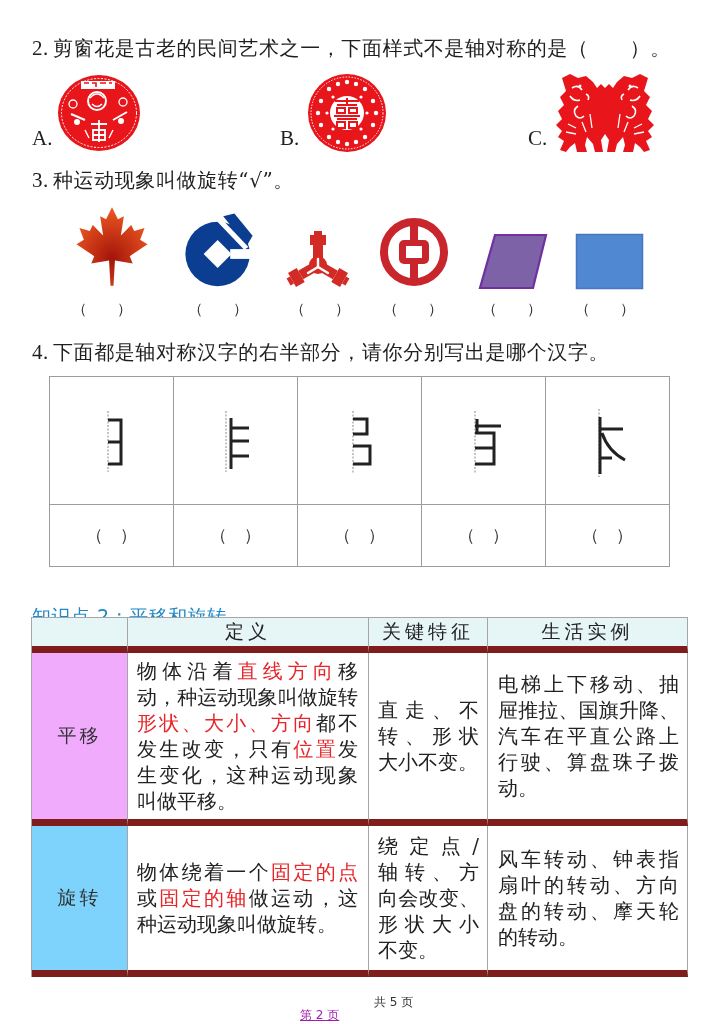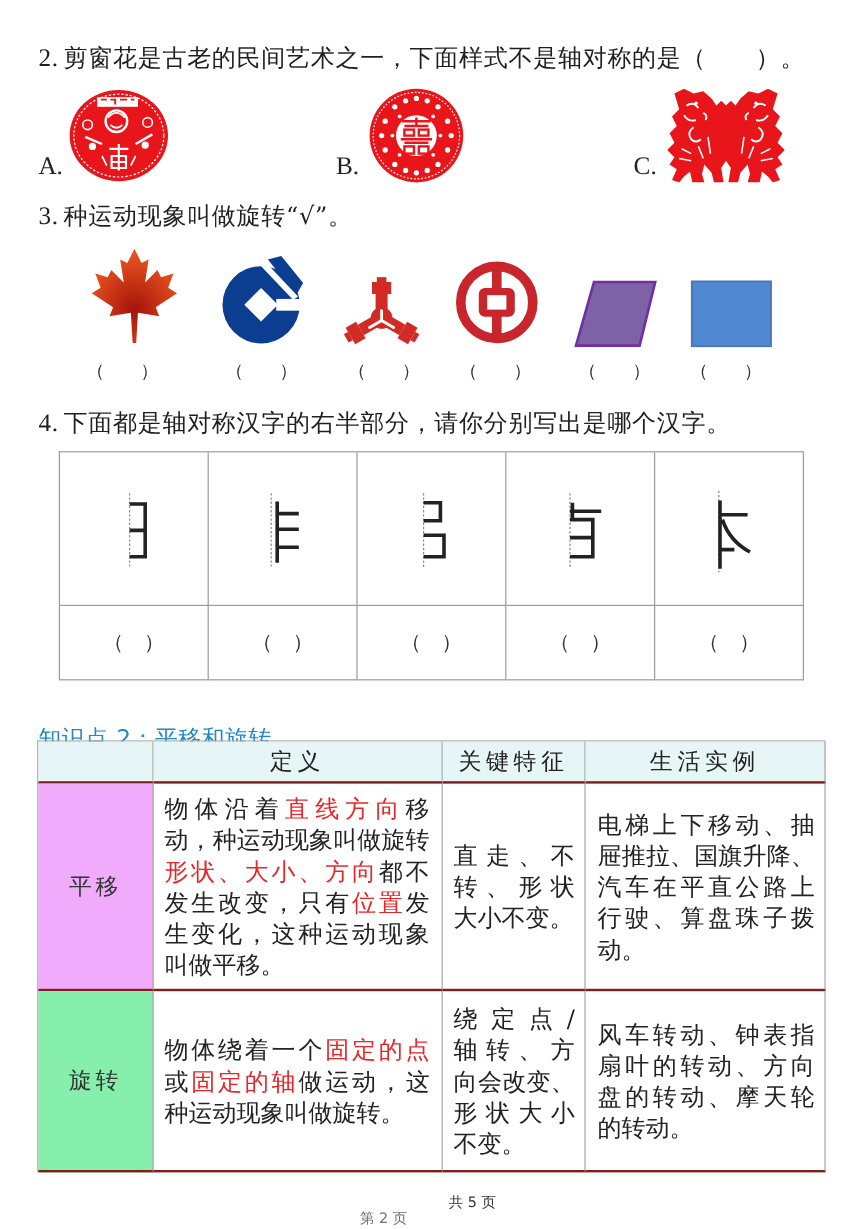--- a/index.html
+++ b/index.html
@@ -49,33 +49,33 @@
     left:32px; top:604px; font-family:"DejaVu Sans", sans-serif; font-size:19px; line-height:24px;
     white-space:nowrap; letter-spacing:0.5px;
   }
 
   
   #ktable {
     left:31px; top:617px;
     display:grid; grid-template-columns:96px 241px 119px 200px; grid-template-rows:35px 173px 151px;
     border-left:1px solid #a6a6a6; border-top:1px solid #a6a6a6;
   }
-  .kc { border-right:1px solid #a6a6a6; border-bottom:2px solid #7f1d1d; box-sizing:border-box;
+  .kc { border-right:1px solid #a6a6a6; border-bottom:7px solid #7f1d1d; box-sizing:border-box;
         display:flex; flex-direction:column; justify-content:center; }
   .kh { align-items:center; font-size:19px; letter-spacing:4px; color:#222; }
   .klab { align-items:center; font-size:19px; letter-spacing:3px; color:#333; }
   .kbody { font-size:20px; line-height:26px; color:#222; }
   .kbody .line { white-space:nowrap; }
   .kbody .line.just { text-align:justify; text-align-last:justify; }
   .hl { color:#E8262A; }
   .p-def { padding:0 10px 0 9px; }
   .p-fea { padding:0 8px 0 9px; }
   .p-exa { padding:0 8px 0 10px; }
 
-  #footer-page  { left:300px; top:1007px; font-family:"DejaVu Sans", sans-serif; font-size:12px; color:#737373; white-space:nowrap; }
+  #footer-page  { left:300px; top:1007px; font-family:"DejaVu Sans", sans-serif; font-size:12px; color:#a21caf; white-space:nowrap;text-decoration:underline; }
   #footer-total { left:374px; top:994px; font-family:"DejaVu Sans", sans-serif; font-size:12px; color:#333; white-space:nowrap; }
 </style>
 </head>
 <body>
 
 <div id="q2" class="abs qline">
   <span class="qnum">2.</span><span>剪窗花是古老的民间艺术之一，下面样式不是轴对称的是（　　）。</span>
 </div>
 
 <span id="optA-label" class="abs optlabel">A.</span>
@@ -303,21 +303,21 @@
       <div class="line"><span>大小不变。</span></div>
     </div>
   <div class="kc kbody p-exa">
       <div class="line just"><span>电梯上下移动、抽</span></div>
       <div class="line just"><span>屉推拉、国旗升降、</span></div>
       <div class="line just"><span>汽车在平直公路上</span></div>
       <div class="line just"><span>行驶、算盘珠子拨</span></div>
       <div class="line"><span>动。</span></div>
     </div>
 
-  <div class="kc klab" style="background: #86efac;">
+  <div class="kc klab" style="background: #7dd3fc;">
       <span>旋转</span>
     </div>
   <div class="kc kbody p-def">
       <div class="line just"><span>物体绕着一个</span><span class="hl" style="color: rgb(232, 38, 42);">固定的点</span></div>
       <div class="line just"><span>或</span><span class="hl" style="color: rgb(232, 38, 42);">固定的轴</span><span>做运动，这</span></div>
       <div class="line"><span>种运动现象叫做旋转。</span></div>
     </div>
   <div class="kc kbody p-fea">
       <div class="line just"><span>绕定点/</span></div>
       <div class="line just"><span>轴转、方</span></div>

